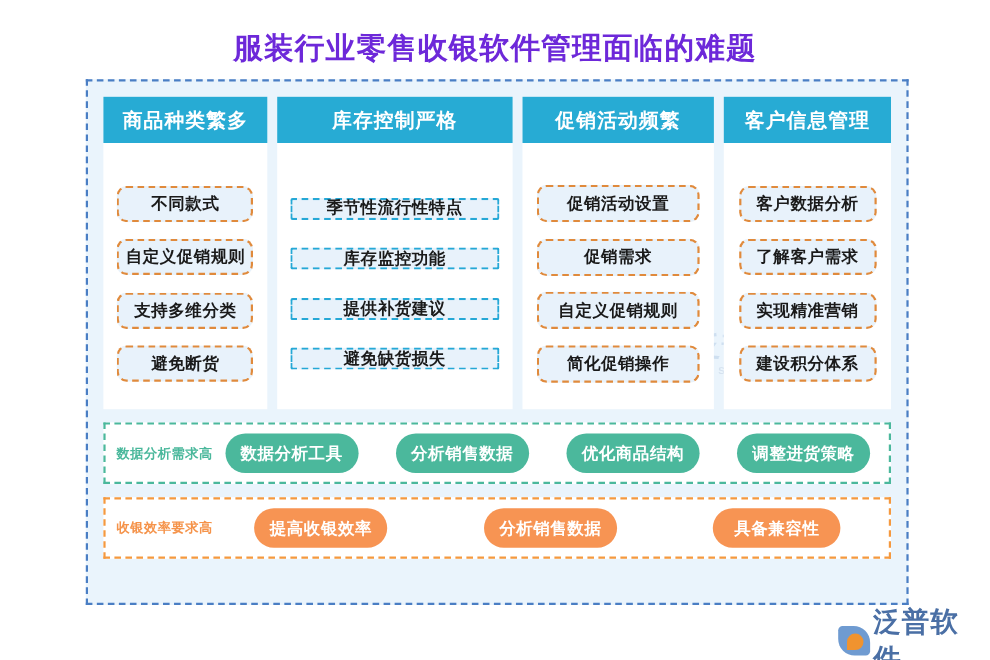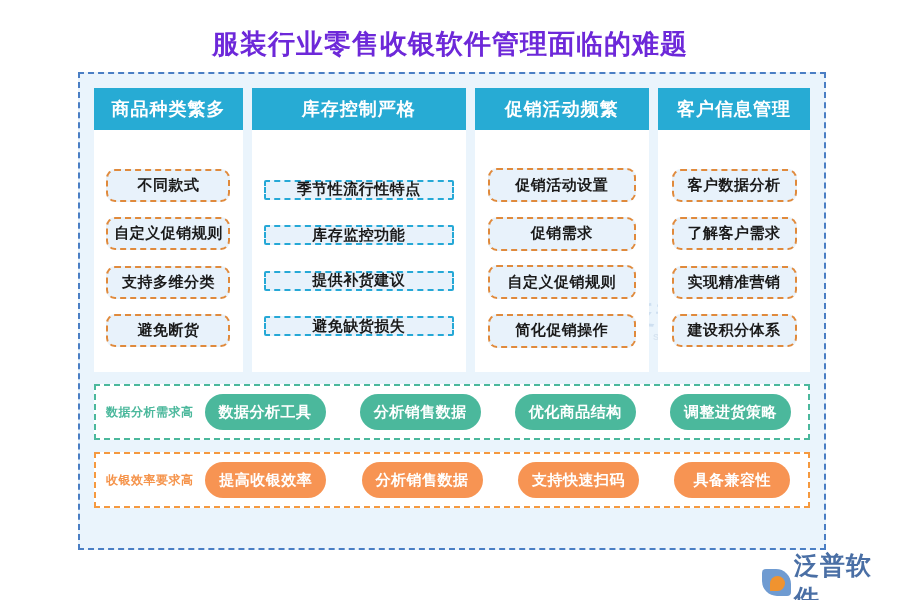--- a/index.html
+++ b/index.html
@@ -217,21 +217,20 @@
         <div class="pill">优化商品结构</div>
         <div class="pill">调整进货策略</div>
       </div>
     </div>
 
     <div class="row orange">
       <div class="row-label">收银效率要求高</div>
       <div class="pills">
         <div class="pill">提高收银效率</div>
         <div class="pill">分析销售数据</div>
-        <div class="pill">支持快速扫码</div>
         <div class="pill">具备兼容性</div>
       </div>
     </div>
 
   </div>
 
   <div class="logo">
     <div class="logo-row">
       <div class="logo-leaf"></div>
       <div class="logo-text">泛普软件</div>

